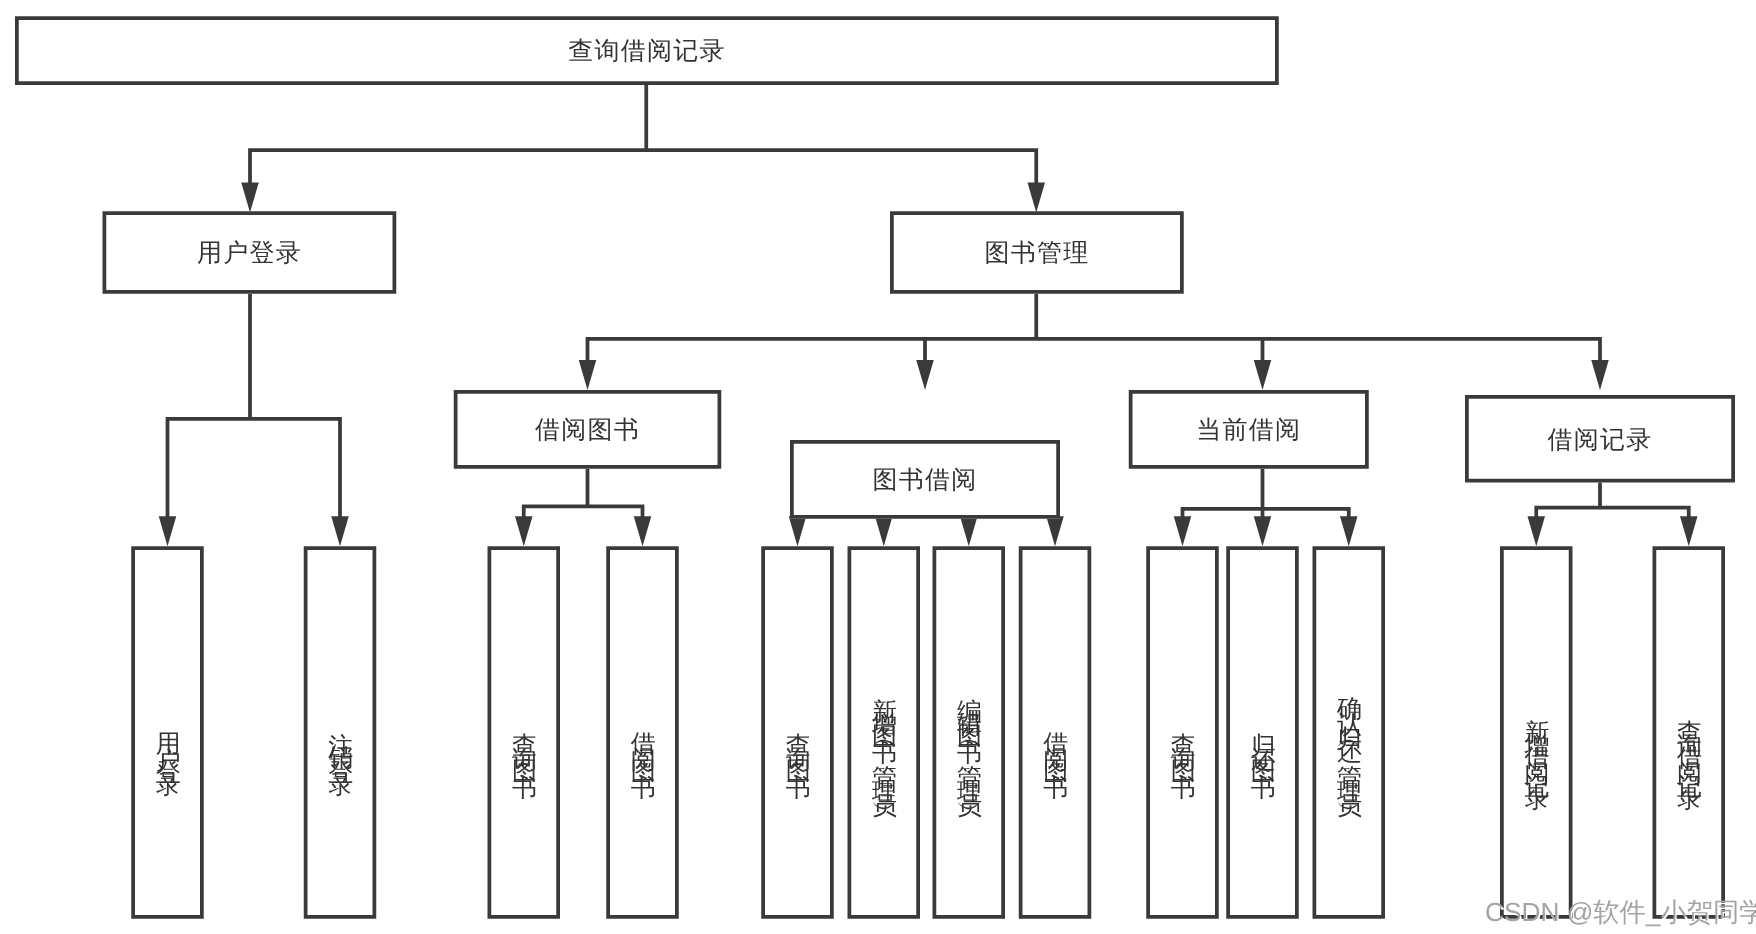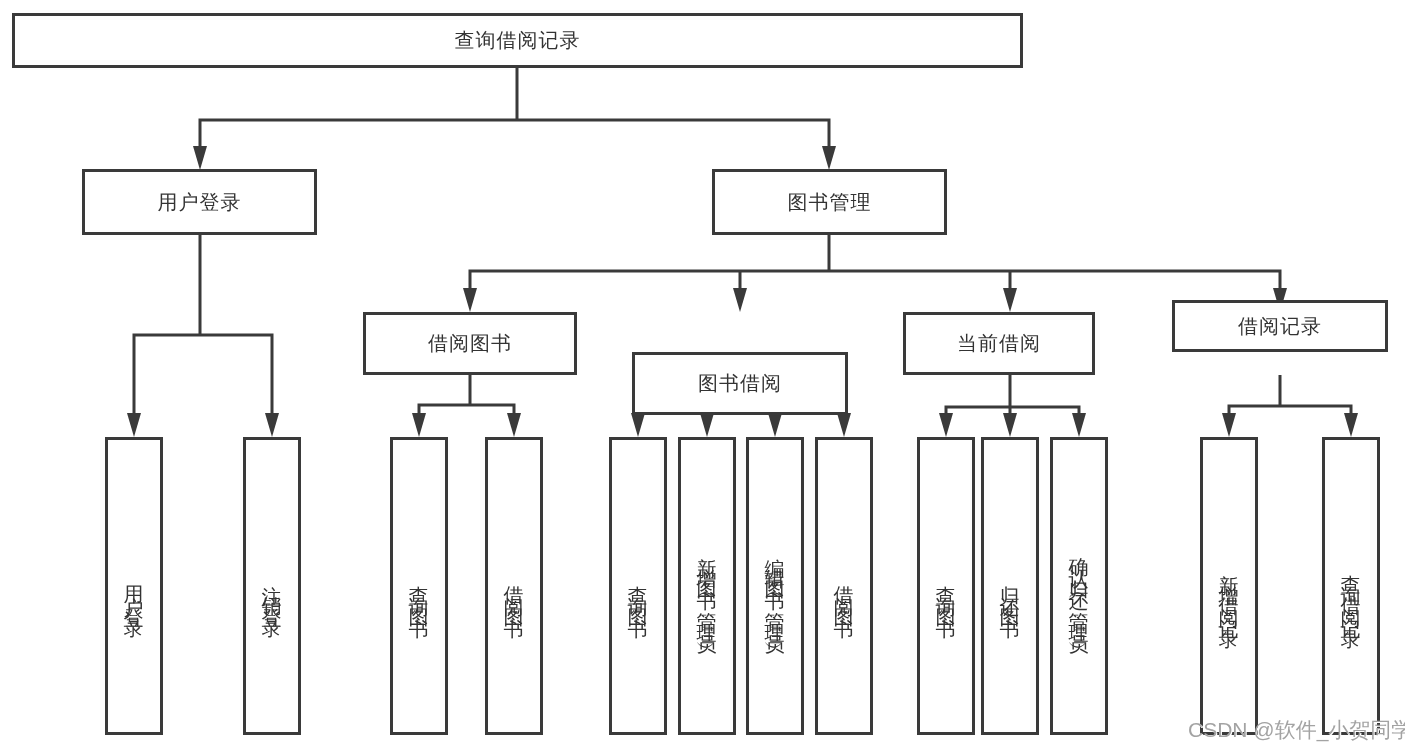--- a/index.html
+++ b/index.html
@@ -40,21 +40,21 @@
     white-space: nowrap;
     line-height: 1;
   }
   
   .n-root            { left: 12px;   top: 13px;  width: 1011px; height: 55px; }
   .n-user-login      { left: 82px;   top: 169px; width: 235px;  height: 66px; }
   .n-book-mgmt       { left: 712px;  top: 169px; width: 235px;  height: 66px; text-align: right; }
   .n-new-book-rec    { left: 363px;  top: 312px; width: 214px;  height: 63px; }
   .n-book-borrow     { left: 632px;  top: 312px; width: 216px;  height: 63px; margin-top: 40px; }
   .n-current-borrow  { left: 903px;  top: 312px; width: 192px;  height: 63px; }
-  .n-borrow-records  { left: 1172px; top: 300px; width: 216px;  height: 52px; }
+  .n-borrow-records  { left: 1172px; top: 316px; width: 216px;  height: 70px; }
   .leaf              { top: 437px; width: 58px; height: 298px; }
   .l-user-login      { left: 105px; }
   .l-logout          { left: 243px; }
   .l-rec-query       { left: 390px; }
   .l-rec-borrow      { left: 485px; }
   .l-bb-query        { left: 609px; }
   .l-bb-add          { left: 678px; }
   .l-bb-edit         { left: 746px; }
   .l-bb-borrow       { left: 815px; }
   .l-cb-query        { left: 917px; }

